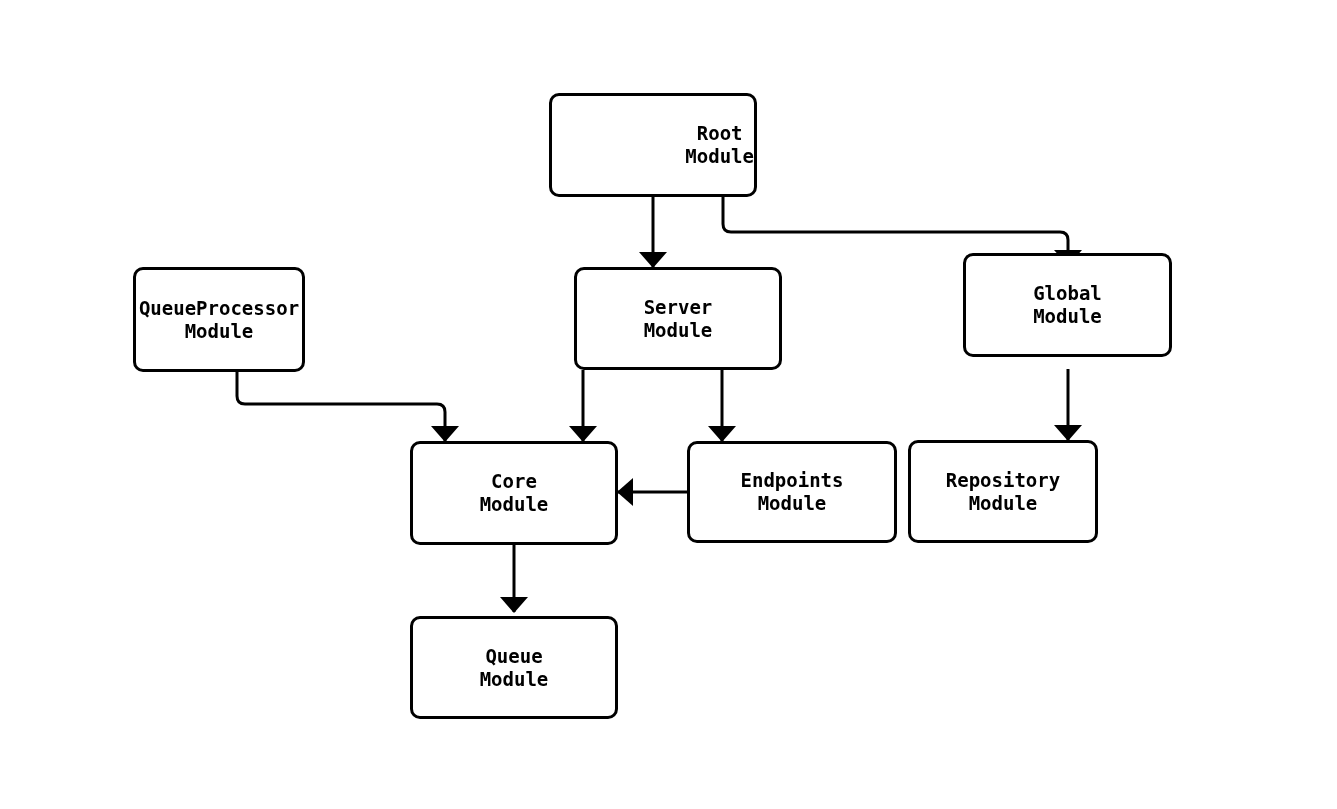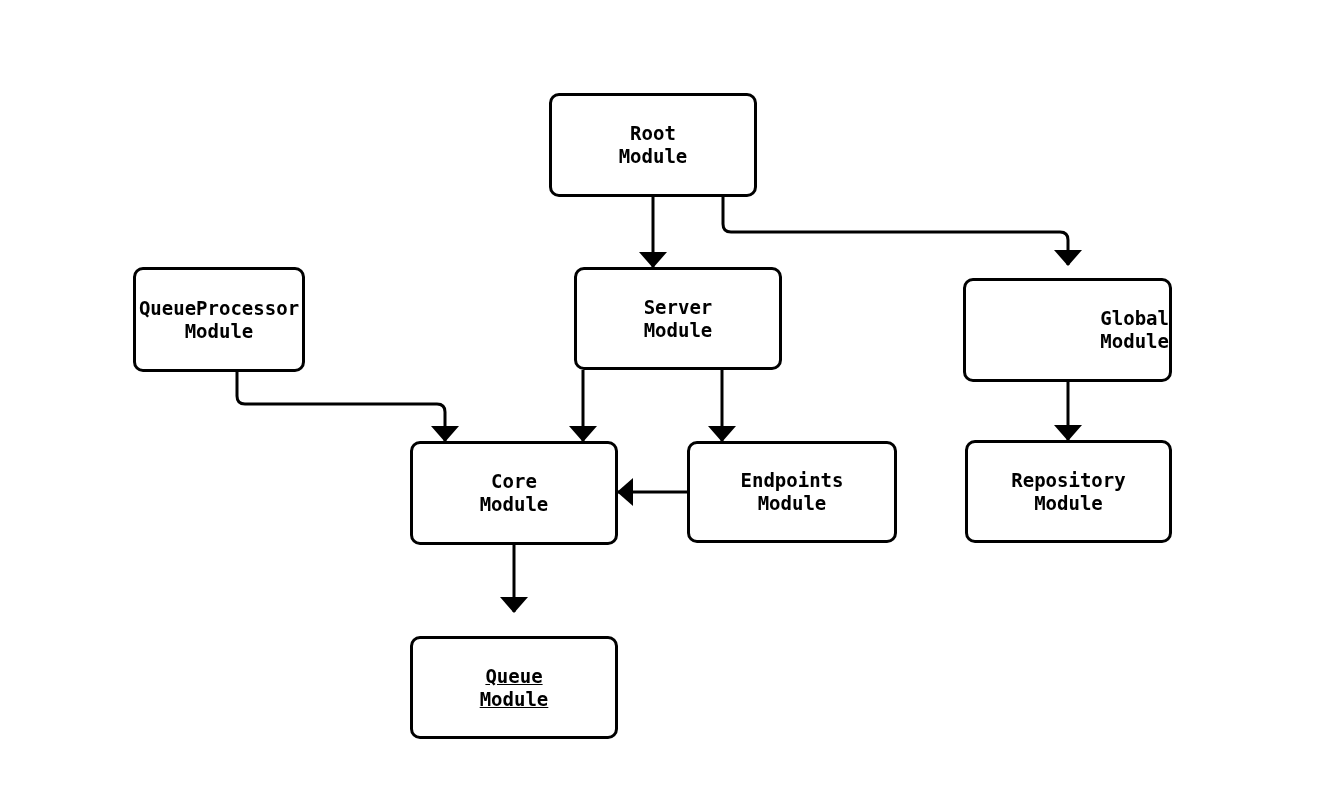--- a/index.html
+++ b/index.html
@@ -59,53 +59,53 @@
         <path d="M723,197 L723,224 Q723,232 731,232 L1060,232 Q1068,232 1068,240 L1068,265" fill="none" stroke="#000000" stroke-width="3" marker-end="url(#arrowhead)"></path>
         <path d="M237,372 L237,396 Q237,404 245,404 L437,404 Q445,404 445,412 L445,441" fill="none" stroke="#000000" stroke-width="3" marker-end="url(#arrowhead)"></path>
         <path d="M583,370 L583,441" fill="none" stroke="#000000" stroke-width="3" marker-end="url(#arrowhead)"></path>
         <path d="M722,370 L722,441" fill="none" stroke="#000000" stroke-width="3" marker-end="url(#arrowhead)"></path>
         <path d="M687,492 L618,492" fill="none" stroke="#000000" stroke-width="3" marker-end="url(#arrowhead)"></path>
         <path d="M1068,369 L1068,440" fill="none" stroke="#000000" stroke-width="3" marker-end="url(#arrowhead)"></path>
         <path d="M514,545 L514,612" fill="none" stroke="#000000" stroke-width="3" marker-end="url(#arrowhead)"></path>
       </g>
   </svg>
 
-  <div class="node" style="left: 549px; top: 93px; width: 208px; height: 104px;">
+  <div class="node" style="left: 549px; top: 93px; width: 208px; height: 104px; justify-content: flex-end;">
     <span class="node-label">Root
 Module</span>
   </div>
 
   <div class="node" style="left: 133px; top: 267px; width: 172px; height: 105px;">
     <span class="node-label">QueueProcessor
 Module</span>
   </div>
 
   <div class="node" style="left: 549px; top: 267px; width: 208px; height: 103px; margin-left: 25px;">
     <span class="node-label">Server
 Module</span>
   </div>
 
-  <div class="node" style="left: 963px; top: 278px; width: 209px; height: 104px; justify-content: flex-end;">
+  <div class="node" style="left: 963px; top: 253px; width: 209px; height: 104px;">
     <span class="node-label">Global
 Module</span>
   </div>
 
   <div class="node" style="left: 410px; top: 441px; width: 208px; height: 104px;">
     <span class="node-label">Core
 Module</span>
   </div>
 
   <div class="node" style="left: 687px; top: 441px; width: 210px; height: 102px; align-items: center;">
     <span class="node-label">Endpoints
 Module</span>
   </div>
 
-  <div class="node" style="left: 965px; top: 440px; width: 207px; height: 103px;">
+  <div class="node" style="left: 908px; top: 440px; width: 190px; height: 103px;">
     <span class="node-label">Repository
 Module</span>
   </div>
 
-  <div class="node" style="left: 410px; top: 636px; width: 208px; height: 103px; text-decoration: underline;">
+  <div class="node" style="left: 410px; top: 616px; width: 208px; height: 103px;">
     <span class="node-label">Queue
 Module</span>
   </div>
 
 </div>
 
 </body></html>

